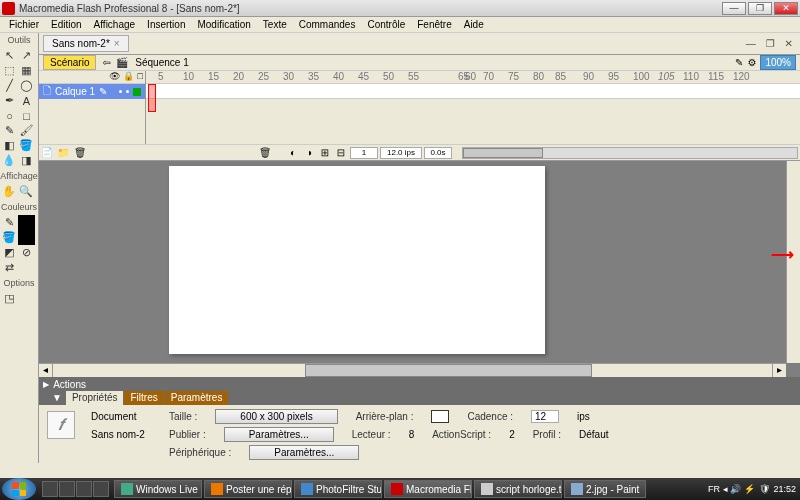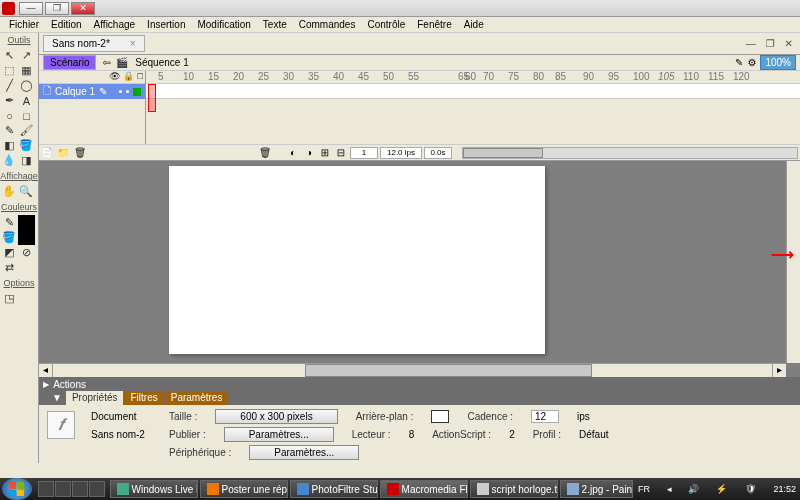--- a/index.html
+++ b/index.html
@@ -6,31 +6,31 @@
 body{width:800px;height:500px;background:#ece9d8;overflow:hidden;position:relative;}
 .titlebar{height:17px;background:linear-gradient(#e8e8e8,#d0d0d0);border-bottom:1px solid #999;display:flex;align-items:center;padding:0 2px;}
 .titlebar .icon{width:13px;height:13px;background:#cc0000;border-radius:2px;margin-right:4px;}
 .titlebar .title{flex:1;color:#333;}
 .winbtns{display:flex;gap:2px;}
 .winbtn{width:24px;height:13px;background:linear-gradient(#fdfdfd,#d8d8d8);border:1px solid #888;color:#333;text-align:center;line-height:10px;font-size:9px;}
 .winbtn.close{background:linear-gradient(#f08080,#d02020);color:#fff;}
 .menubar{height:16px;background:#ece9d8;display:flex;align-items:center;padding:0 4px;gap:2px;border-bottom:1px solid #ccc;}
 .menubar span{padding:0 5px;cursor:default;}
 .toolbox{position:absolute;left:0;top:33px;width:39px;height:430px;background:#ece9d8;border-right:1px solid #999;}
-.toolbox-title{font-size:9px;text-align:center;padding:2px 0;color:#555;text-decoration:underline;}
+.toolbox-title{font-size:9px;text-align:center;padding:2px 0;color:#555;}
 .tool-grid{display:flex;flex-wrap:wrap;padding:1px;}
 .tool{width:17px;height:15px;border:1px solid transparent;display:flex;align-items:center;justify-content:center;font-size:11px;color:#333;}
 .mdi{position:absolute;left:39px;top:33px;right:0;height:430px;background:#7f7f7f;}
 .doc-tab{height:22px;background:#ece9d8;display:flex;align-items:center;padding:0 4px;border-bottom:1px solid #999;}
-.doc-tab .tab{background:#f0f0f0;border:1px solid #aaa;padding:2px 8px;display:flex;align-items:center;gap:20px;}
+.doc-tab .tab{background:#f0f0f0;border:1px solid #aaa;padding:2px 8px;display:flex;align-items:center;gap:4px;}
 .doc-tab .tab .x{color:#888;cursor:pointer;}
 .doc-ctrls{margin-left:auto;display:flex;gap:4px;}
 .doc-ctrls span{padding:0 3px;color:#555;}
 .scene-bar{height:16px;background:#ece9d8;display:flex;align-items:center;padding:0 4px;gap:6px;border-bottom:1px solid #ccc;}
-.scene-bar .btn{padding:1px 6px;border:1px solid #aaa;background:#8b5cf6;}
+.scene-bar .btn{padding:1px 6px;border:1px solid #aaa;background:#fde047;}
 .scene-bar .right{margin-left:auto;display:flex;gap:4px;align-items:center;}
 .zoom{background:#5a9fd4;color:#fff;padding:1px 4px;border:1px solid #3a7fb4;}
 .timeline{height:90px;background:#ece9d8;border-bottom:1px solid #999;display:flex;flex-direction:column;}
 .tl-top{display:flex;flex:1;}
 .layer-panel{width:107px;border-right:1px solid #999;background:#ece9d8;}
 .layer-header{height:13px;background:#ece9d8;display:flex;justify-content:flex-end;padding:0 2px;gap:3px;border-bottom:1px solid #ccc;}
 .layer-header span{font-size:9px;}
 .layer-row{height:15px;background:#6a8fe8;color:#fff;display:flex;align-items:center;padding:0 4px;gap:4px;}
 .layer-row .dots{margin-left:auto;display:flex;gap:4px;}
 .layer-row .dot{width:3px;height:3px;background:#fff;border-radius:50%;}
@@ -67,28 +67,29 @@
 .start-flag{width:14px;height:14px;display:grid;grid-template-columns:1fr 1fr;grid-template-rows:1fr 1fr;gap:1px;}
 .start-flag span:nth-child(1){background:#f25022;}
 .start-flag span:nth-child(2){background:#7fba00;}
 .start-flag span:nth-child(3){background:#00a4ef;}
 .start-flag span:nth-child(4){background:#ffb900;}
 .ql{display:flex;gap:1px;padding:0 4px;}
 .ql span{width:16px;height:16px;background:#444;border:1px solid #666;}
 .task{height:18px;padding:0 6px;margin:0 1px;background:linear-gradient(#5a5a5a,#3a3a3a);border:1px solid #666;color:#fff;display:flex;align-items:center;gap:3px;max-width:88px;overflow:hidden;white-space:nowrap;font-size:9px;}
 .task.active{background:linear-gradient(#6a6a6a,#4a4a4a);}
 .task .ti{width:12px;height:12px;flex-shrink:0;}
-.tray{margin-left:auto;display:flex;align-items:center;gap:17px;padding:0 4px;color:#fff;}
+.tray{margin-left:auto;display:flex;align-items:center;gap:3px;padding:0 4px;color:#fff;}
 .tray span{font-size:9px;}
 </style>
 </head>
 <body>
 
 <div class="titlebar">
   <div class="icon"></div>
+  <div class="title">Macromedia Flash Professional 8 - [Sans nom-2*]</div>
   <div class="winbtns">
     <div class="winbtn">—</div>
     <div class="winbtn">❐</div>
     <div class="winbtn close">✕</div>
   </div>
 </div>
 
 <div class="menubar">
   <span>Fichier</span>
   <span>Edition</span>

